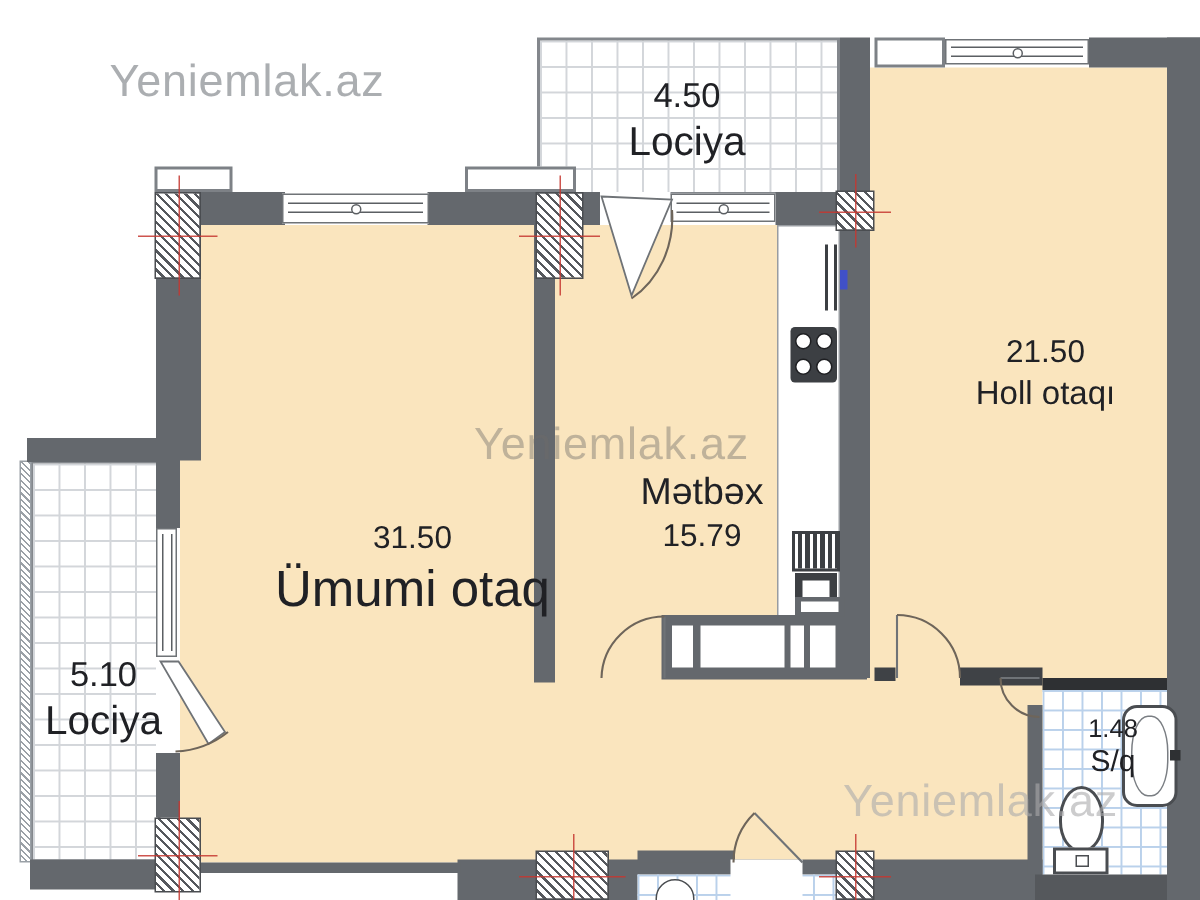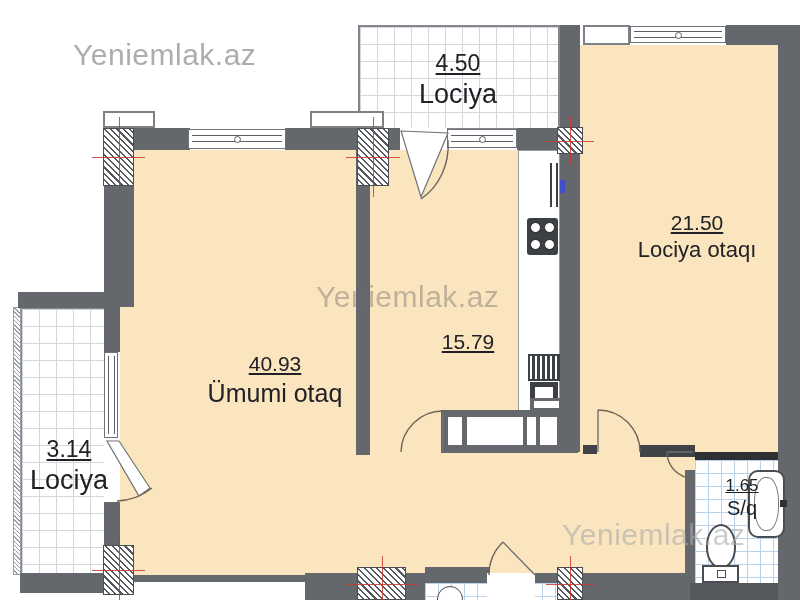--- a/index.html
+++ b/index.html
@@ -35,21 +35,21 @@
   .window::before{content:'';position:absolute;left:3px;right:3px;top:50%;margin-top:-4px;height:5px;
     border-top:1px solid #5b5f63;border-bottom:1px solid #5b5f63;}
   .window::after{content:'';position:absolute;left:50%;top:50%;width:5px;height:5px;margin:-3px 0 0 -3px;
     border:1px solid #5b5f63;border-radius:50%;background:#fff;}
   .vwindow{position:absolute;background:#fff;border:1px solid #6f7377;box-sizing:border-box;}
   .vwindow::before{content:'';position:absolute;top:3px;bottom:3px;left:50%;margin-left:-3px;width:5px;
     border-left:1px solid #5b5f63;border-right:1px solid #5b5f63;}
   
   .roomlbl{position:absolute;display:flex;flex-direction:column;align-items:center;justify-content:center;
     text-align:center;line-height:1.25;}
-  .roomlbl .num{font-size:21px;text-decoration:underline;}
+  .roomlbl .num{font-size:21px;}
   .roomlbl .nm{font-size:25px;}
   
   .counter{position:absolute;background:#fff;border:1px solid #989ca1;box-sizing:border-box;}
   .bar{position:absolute;background:#64686d;}
   .barcell{position:absolute;background:#fff;}
   .stove{position:absolute;background:#3c3f43;border-radius:3px;}
   .burner{position:absolute;width:11px;height:11px;border-radius:50%;background:#fff;border:1px solid #1e1f22;box-sizing:border-box;}
   .sinktop{position:absolute;background:repeating-linear-gradient(90deg,#fff 0 2px,#3c3f43 2px 5px);
     border:2px solid #3c3f43;box-sizing:border-box;}
   .sinkbasin{position:absolute;background:#3c3f43;}
@@ -187,42 +187,43 @@
 
     <path d="M 693,452 L 667,452" stroke="#6f7377" stroke-width="1.4"></path>
     <path d="M 667,452 A 26 26 0 0 0 693,478" fill="none" stroke="#6e655a" stroke-width="1.4"></path>
   </svg>
 
   <div class="roomlbl z6" style="left:360px;top:38px;width:196px;height:84px">
     <span class="num" style="font-size:23px">4.50</span>
     <span class="nm" style="font-size:27px">Lociya</span>
   </div>
 
-  <div class="roomlbl z6" style="left:612px;top:202px;width:170px;height:70px">
+  <div class="roomlbl z6" style="left:612px;top:214px;width:170px;height:70px">
     <span class="num">21.50</span>
-    <span class="nm" style="font-size:22px">Lociya otaqı</span>
+    <span class="nm" style="font-size:22px">Holl otaqı</span>
   </div>
 
   <div class="roomlbl z6" style="left:398px;top:310px;width:140px;height:64px">
+    <span class="nm" style="font-size:25px">Mətbəx</span>
     <span class="num">15.79</span>
   </div>
 
   <div class="roomlbl z6" style="left:168px;top:344px;width:214px;height:72px">
-    <span class="num">40.93</span>
-    <span class="nm" style="font-size:25px">Ümumi otaq</span>
+    <span class="num">31.50</span>
+    <span class="nm" style="font-size:34px">Ümumi otaq</span>
   </div>
 
   <div class="roomlbl z6" style="left:10px;top:426px;width:118px;height:80px">
-    <span class="num" style="font-size:23px">3.14</span>
+    <span class="num" style="font-size:23px">5.10</span>
     <span class="nm" style="font-size:27px">Lociya</span>
   </div>
 
 
   <div class="roomlbl z6" style="left:704px;top:474px;width:76px;height:48px">
-    <span class="num" style="font-size:17px">1.65</span>
+    <span class="num" style="font-size:17px">1.48</span>
     <span class="nm" style="font-size:20px">S/q</span>
   </div>
 
 
   <div class="wm wm1" style="left:73px;top:38px">Yeniemlak.az</div>
   <div class="wm wm2" style="left:316px;top:280px">Yeniemlak.az</div>
   <div class="wm wm3" style="left:562px;top:518px">Yeniemlak.az</div>
 
 </div>
 

